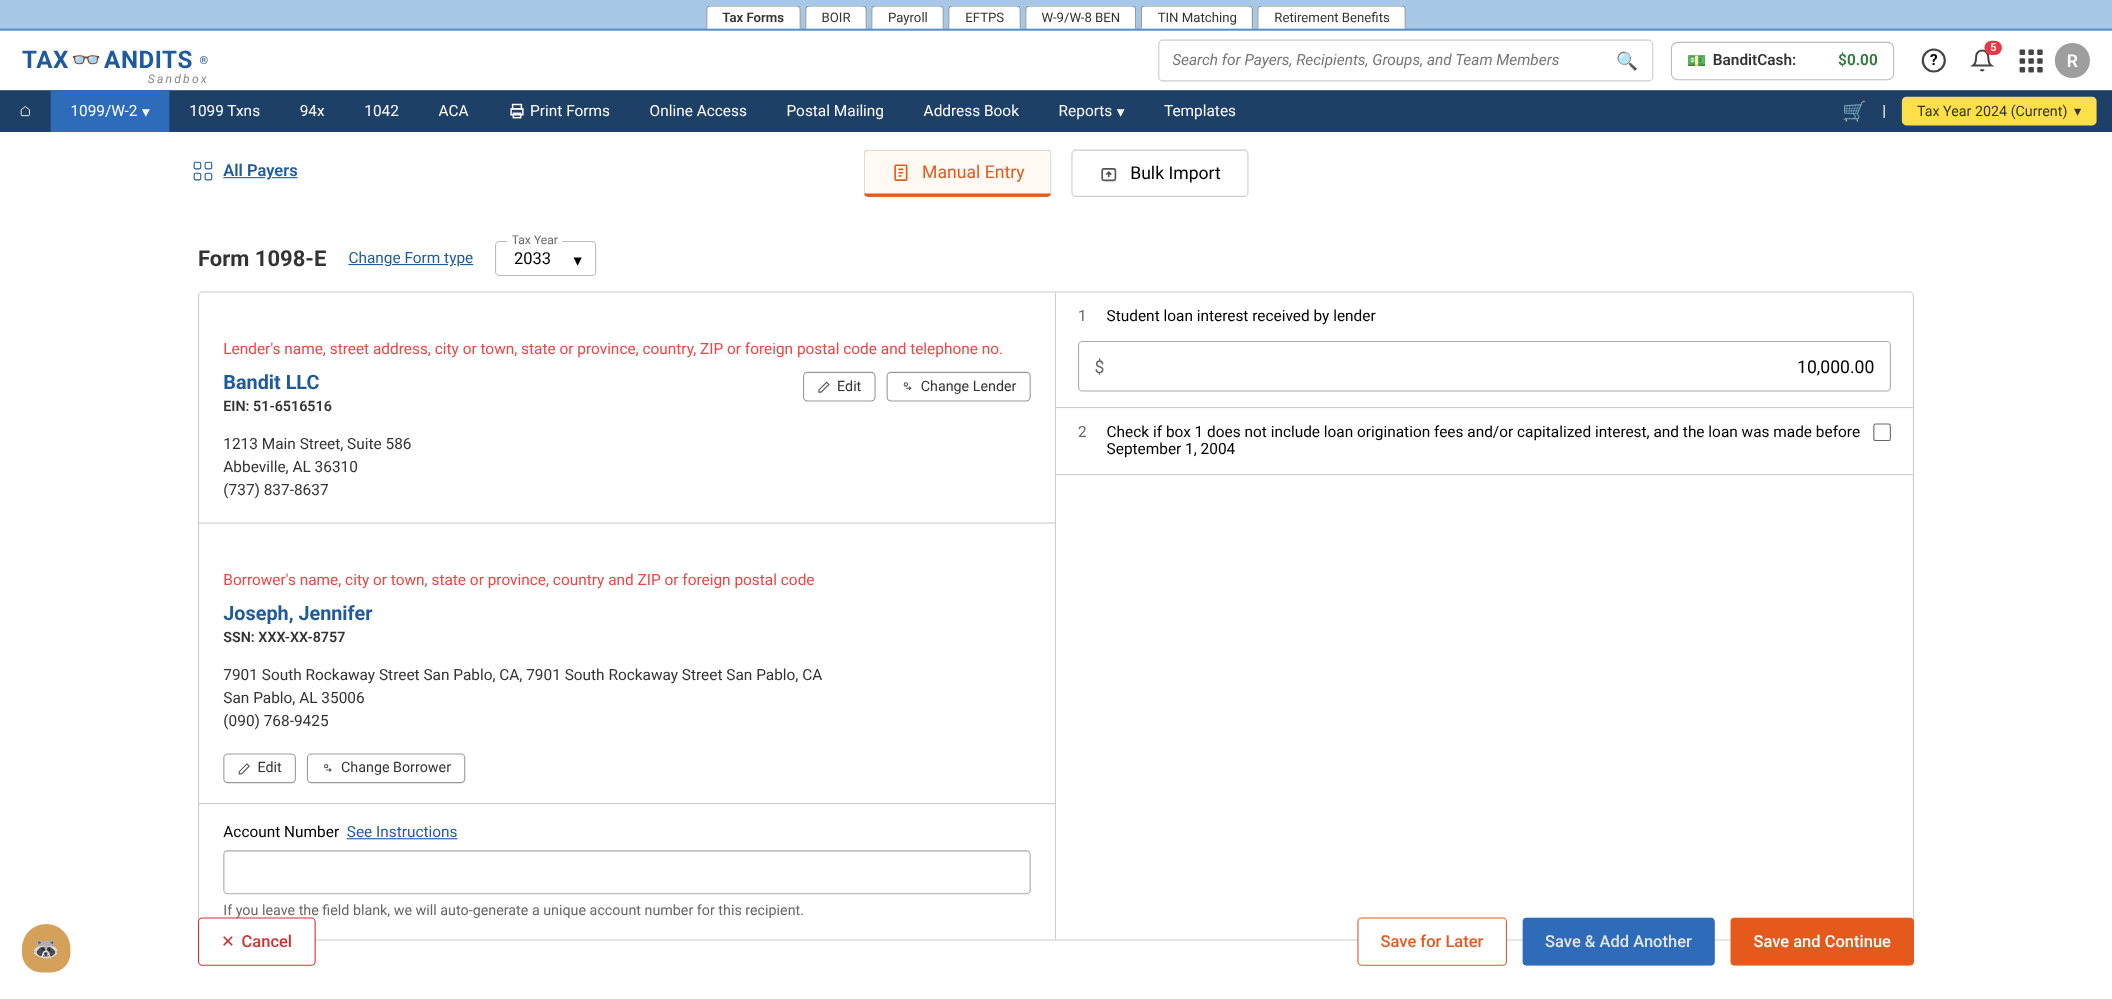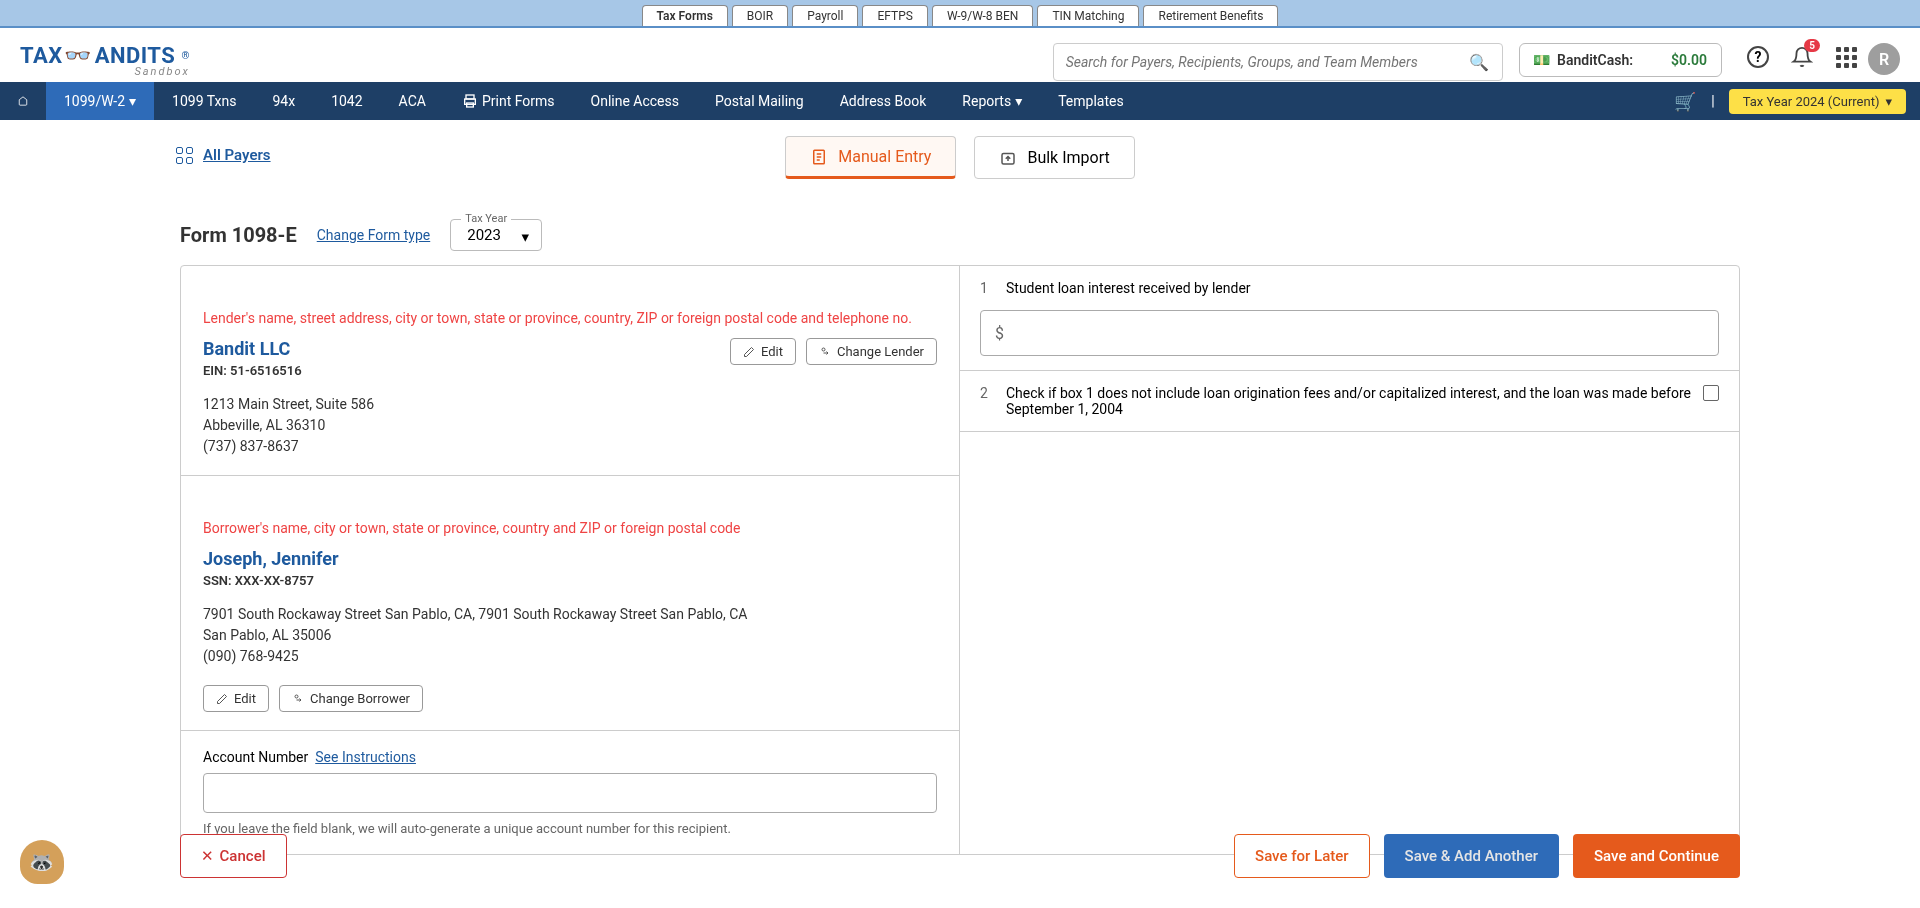--- a/index.html
+++ b/index.html
@@ -4,21 +4,21 @@
 <style>
 * { margin:0; padding:0; box-sizing:border-box; font-family:-apple-system,BlinkMacSystemFont,"Segoe UI",Roboto,sans-serif; }
 body { width:1920px; height:908px; background:#fff; overflow:hidden; position:relative; }
 
 
 .top-tabs { background:#a7c7e7; height:28px; display:flex; justify-content:center; align-items:flex-end; gap:4px; padding-top:2px; border-bottom:2px solid #5a8fc7; }
 .top-tab { background:#fff; border:1px solid #888; border-bottom:none; border-radius:4px 4px 0 0; padding:3px 14px; font-size:12px; color:#333; cursor:pointer; }
 .top-tab.active { font-weight:600; }
 
 
-.header { height:54px; display:flex; align-items:flex-start; padding:15px 20px; background:#fff; }
+.header { height:54px; display:flex; align-items:center; padding:15px 20px; background:#fff; }
 .logo { display:flex; align-items:center; gap:6px; font-weight:700; font-size:22px; color:#1e5a9e; letter-spacing:.5px; position:relative; }
 .logo .reg { font-size:10px; vertical-align:super; }
 .logo .sandbox { position:absolute; bottom:-10px; right:0; font-size:11px; font-weight:400; font-style:italic; color:#888; letter-spacing:2px; }
 .spacer { flex:1; }
 .search-box { display:flex; align-items:center; border:1px solid #ccc; border-radius:4px; width:450px; height:38px; padding:0 12px; margin-right:16px; }
 .search-box input { border:none; outline:none; flex:1; font-size:14px;font-style:italic; }
 .bandit-cash { border:1px solid #bbb; border-radius:6px; padding:8px 14px; display:flex; align-items:center; gap:6px; font-size:14px; font-weight:600; color:#333; margin-right:14px; }
 .bandit-cash .amt { color:#2a7a3a;margin-left:32px; }
 .icon-btn { width:28px; height:28px; display:flex; align-items:center; justify-content:center; margin:0 8px; cursor:pointer; position:relative; }
 .icon-circle { width:22px; height:22px; border:2px solid #444; border-radius:50%; display:flex; align-items:center; justify-content:center; font-size:14px; font-weight:700; }
@@ -222,21 +222,21 @@
     <span>Bulk Import</span>
   </div>
 </div>
 
 <div class="form-card-wrap">
   <div class="form-head">
     <span class="form-title">Form 1098-E</span>
     <a class="change-link">Change Form type</a>
     <div class="year-select">
       <span class="lbl">Tax Year</span>
-      <span>2023</span>
+      <span>2033</span>
     </div>
   </div>
 
   <div class="form-card">
     <div class="left-col">
 
       <div class="section">
         <div class="sec-label">Lender's name, street address, city or town, state or province, country, ZIP or foreign postal code and telephone no.</div>
         <div class="lender-head">
           <div>
@@ -299,20 +299,21 @@
     </div>
 
     <div class="right-col">
       <div>
         <div class="box-row" style="border-bottom:none;padding-bottom:0;">
           <span class="box-num">1</span>
           <span class="box-label">Student loan interest received by lender</span>
         </div>
         <div class="box-input">
           <span class="dollar">$</span>
+          <input value="10,000.00" style="">
         </div>
         <div style="border-bottom:1px solid #ccc;"></div>
       </div>
       <div class="box-row">
         <span class="box-num">2</span>
         <span class="box-label">Check if box 1 does not include loan origination fees and/or capitalized interest, and the loan was made before September 1, 2004</span>
         <div class="cb box2-cb"></div>
       </div>
     </div>
   </div>

